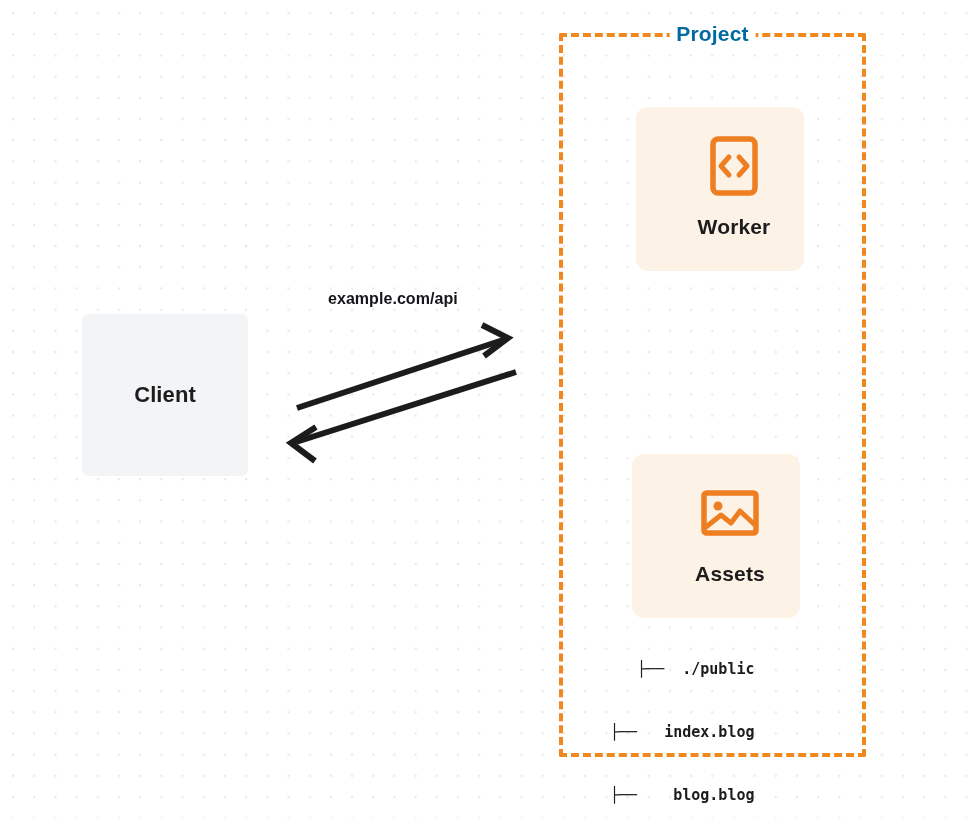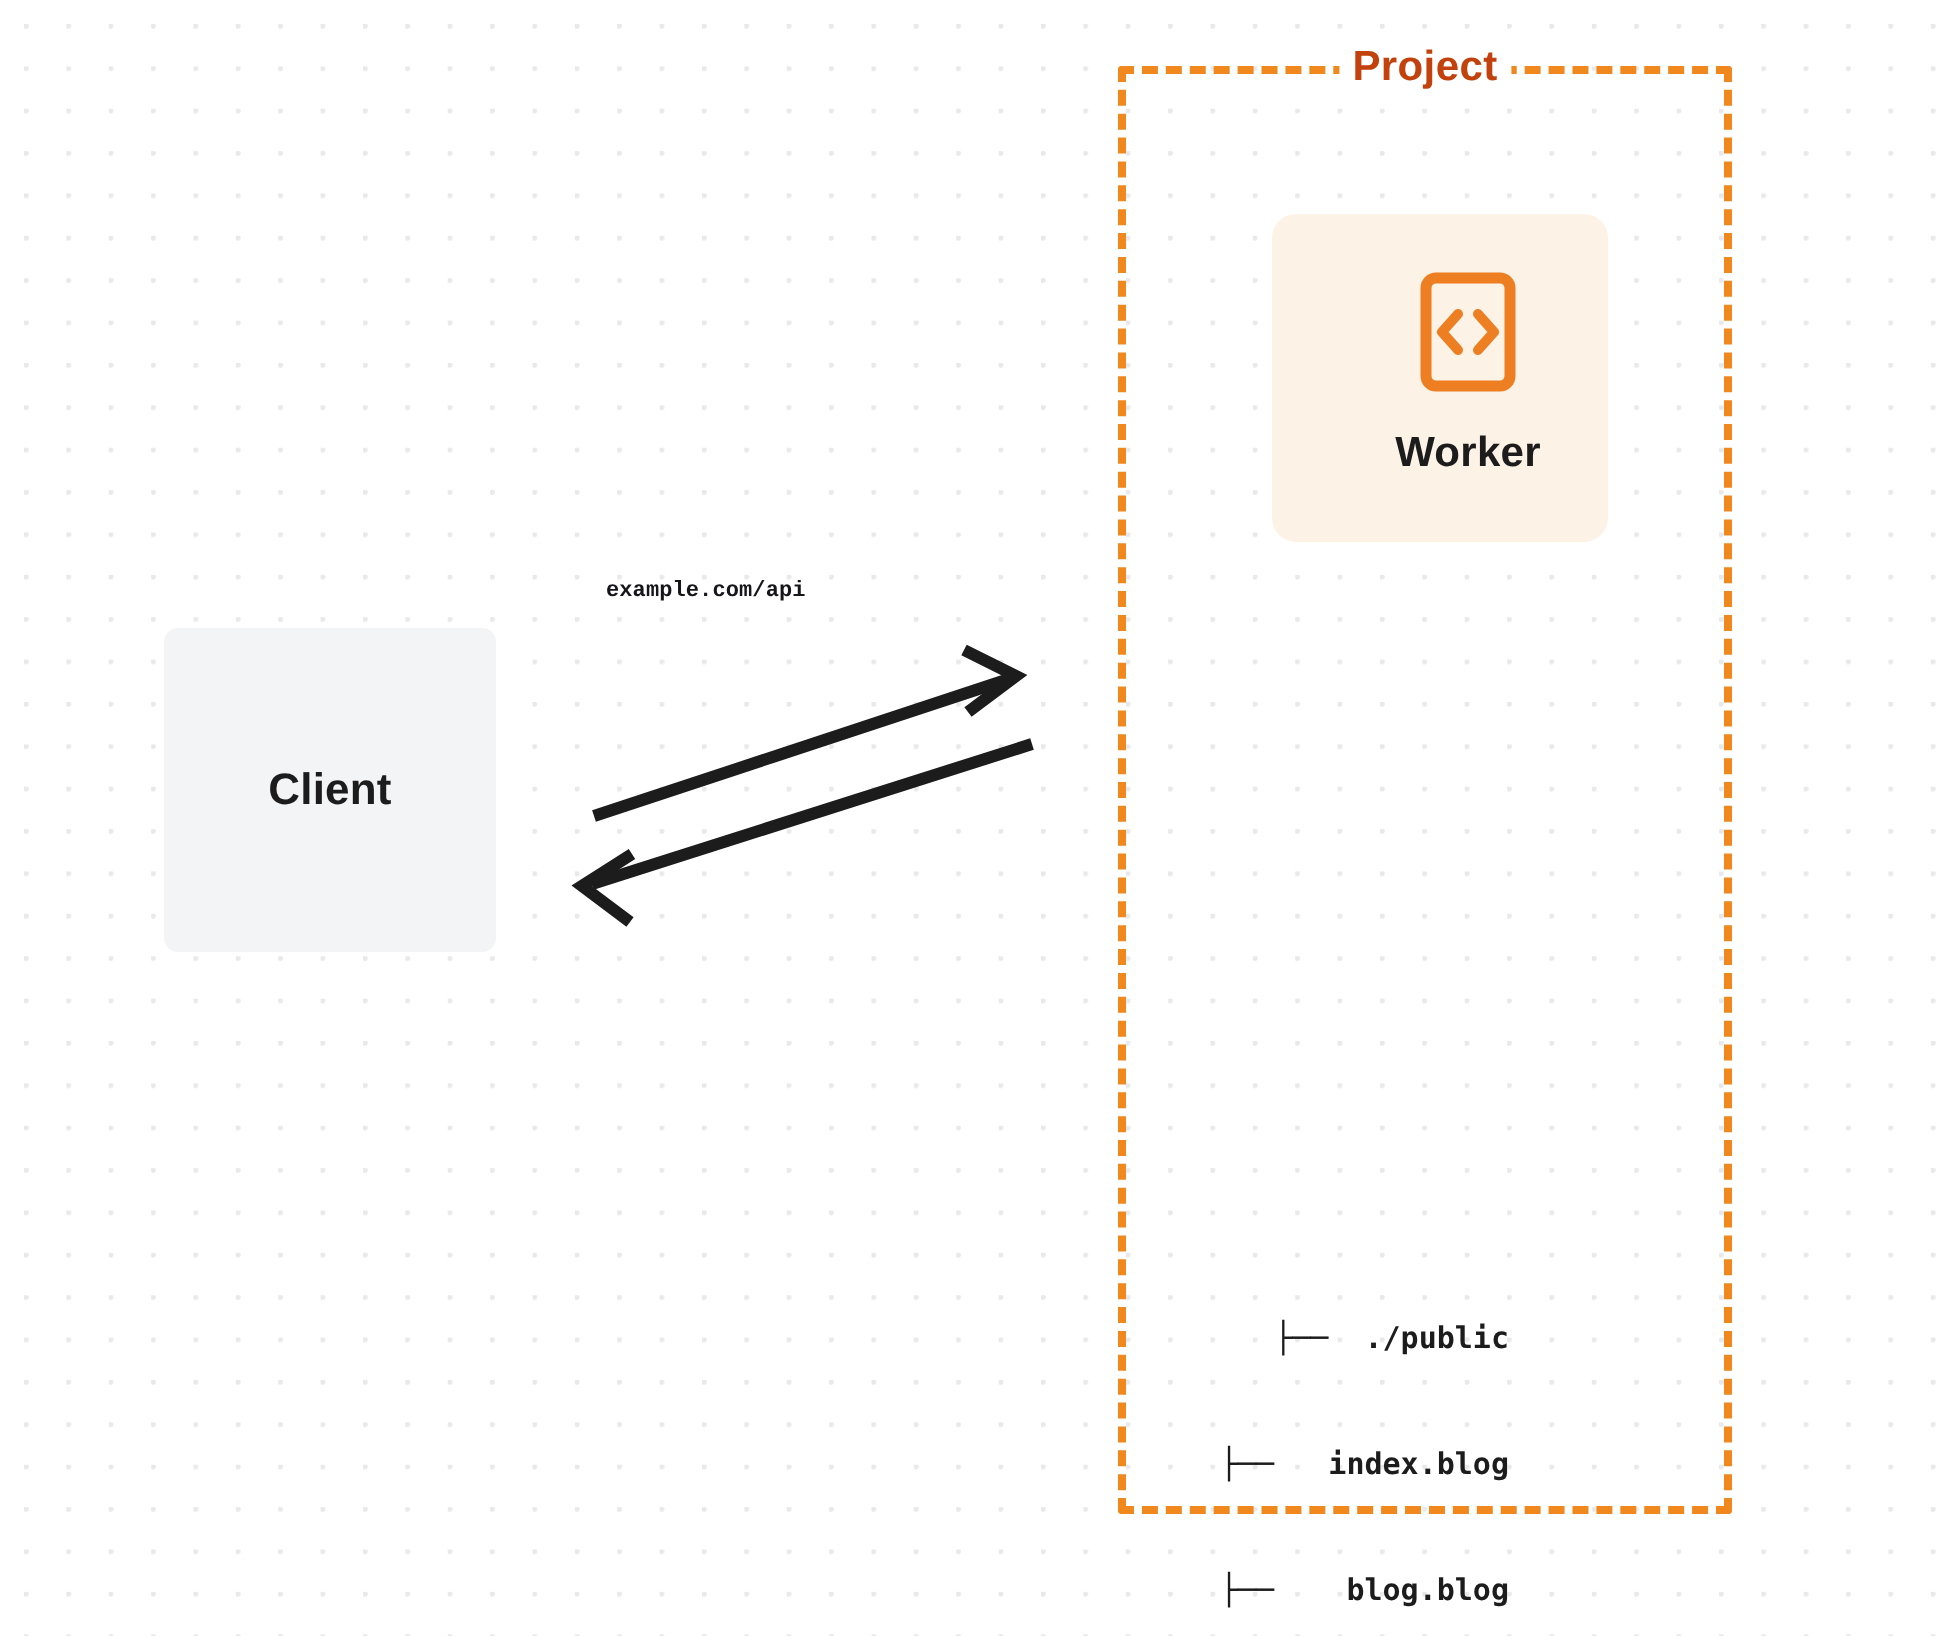--- a/index.html
+++ b/index.html
@@ -40,28 +40,27 @@
     font-size: 22px;
     font-weight: 700;
     color: #1c1c1c;
     letter-spacing: 0.1px;
     text-align: center;
   }
 
   
   #connector-label {
     position: absolute;
-    left: 303px;
+    left: 328px;
     top: 290px;
-    font-size: 11px;
+    font-size: 16px;
     font-weight: 700;
     color: #16161a;
     letter-spacing: 0.05px;
     white-space: nowrap;
-    font-family: Liberation Mono, monospace;
   }
 
   
   #arrows-layer {
     position: absolute;
     left: 0;
     top: 0;
     width: 980px;
     height: 818px;
     pointer-events: none;
@@ -80,21 +79,21 @@
   }
   #project-title {
     position: absolute;
     left: 50%;
     top: -15px;
     transform: translateX(-50%);
     background: #ffffff;
     padding: 0 7px;
     font-size: 21px;
     font-weight: 700;
-    color: #c2410c;
+    color: #0369a1;
     white-space: nowrap;
     letter-spacing: 0.2px;
   }
 
   
   .service-card {
     position: absolute;
     width: 168px;
     background: #fdf2e6;
     border-radius: 12px;
@@ -176,20 +175,28 @@
 
     <div id="worker-card" class="service-card">
       <svg class="service-icon" viewBox="0 0 62 62" xmlns="http://www.w3.org/2000/svg">
         <rect x="10" y="4" width="42" height="54" rx="5" ry="5" fill="none" stroke="#ee7e22" stroke-width="5.5"></rect>
         <polyline points="26,22 18,31 26,40" fill="none" stroke="#ee7e22" stroke-width="5" stroke-linecap="round" stroke-linejoin="round"></polyline>
         <polyline points="36,22 44,31 36,40" fill="none" stroke="#ee7e22" stroke-width="5" stroke-linecap="round" stroke-linejoin="round"></polyline>
       </svg>
       <span class="service-name">Worker</span>
     </div>
 
+    <div id="assets-card" class="service-card">
+      <svg class="service-icon" viewBox="0 0 62 62" xmlns="http://www.w3.org/2000/svg">
+        <rect x="5" y="11" width="52" height="40" rx="2.5" ry="2.5" fill="none" stroke="#ee7e22" stroke-width="5.5"></rect>
+        <circle cx="19" cy="24" r="4.5" fill="#ee7e22"></circle>
+        <polyline points="7,45 22,33 32,41 41,29 56,43" fill="none" stroke="#ee7e22" stroke-width="5" stroke-linecap="round" stroke-linejoin="round"></polyline>
+      </svg>
+      <span class="service-name">Assets</span>
+    </div>
   </div>
 
   <div id="file-tree">
     <span class="tree-row">├──  ./public</span>
     <span class="tree-row">├──   index.blog</span>
     <span class="tree-row">├──    blog.blog</span>
     
   </div>
 
 </div>

